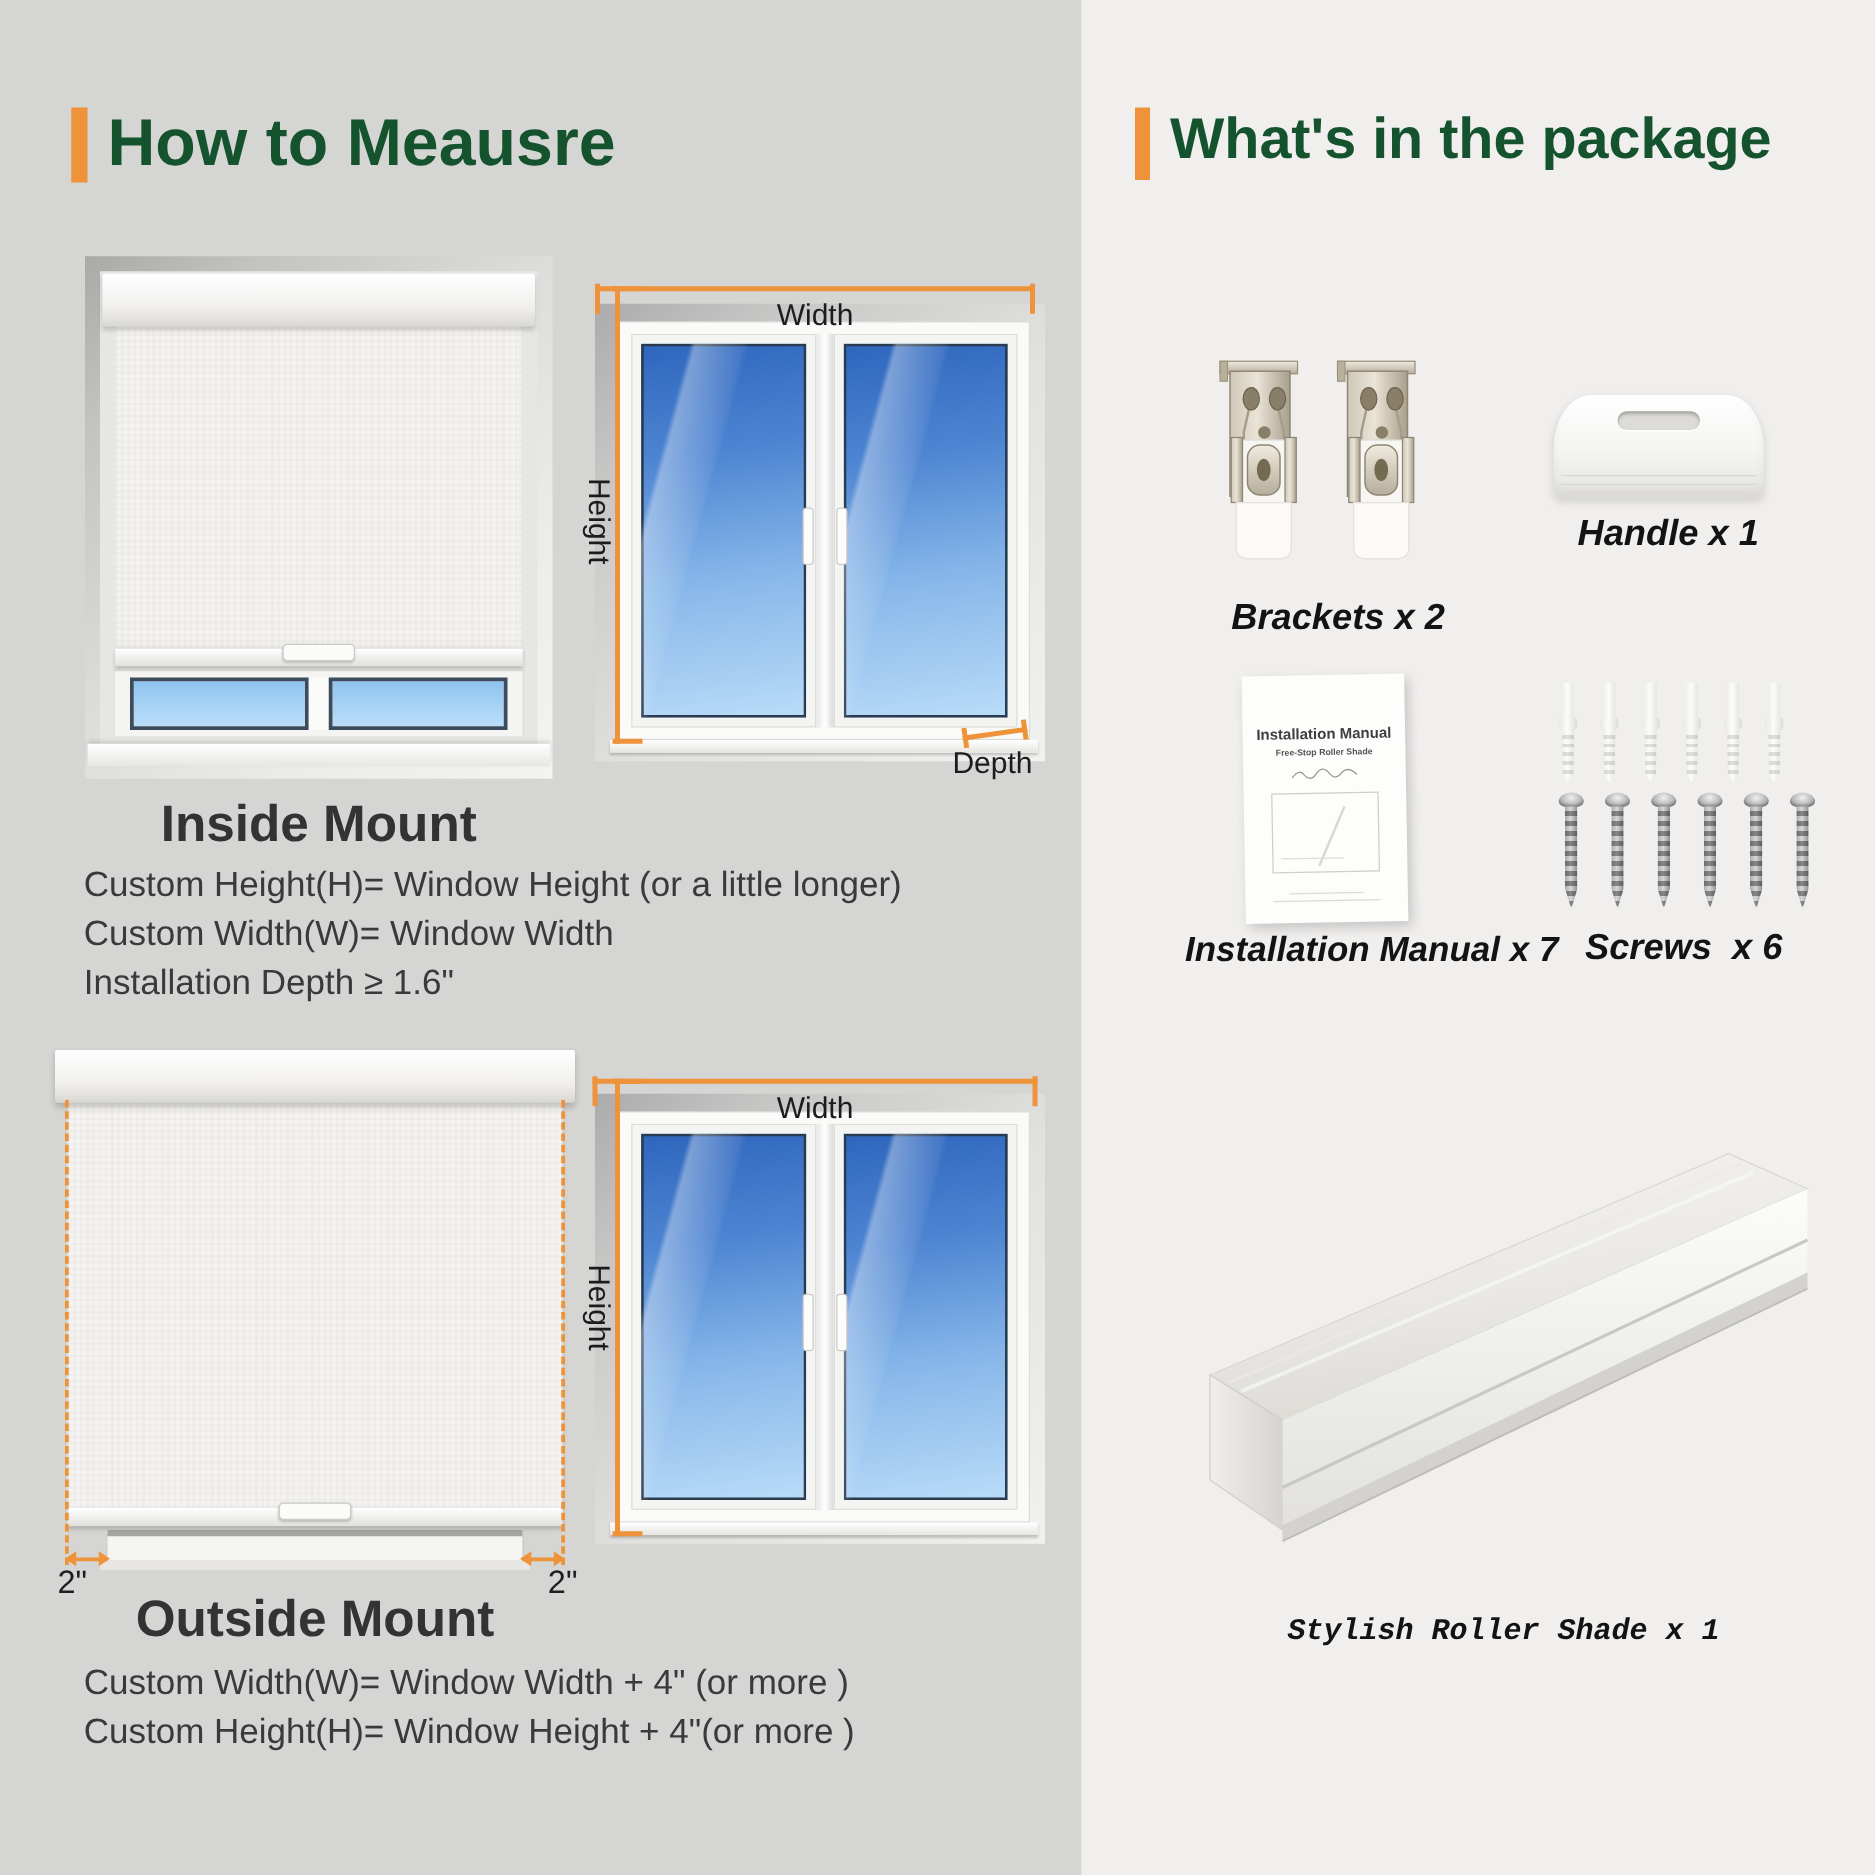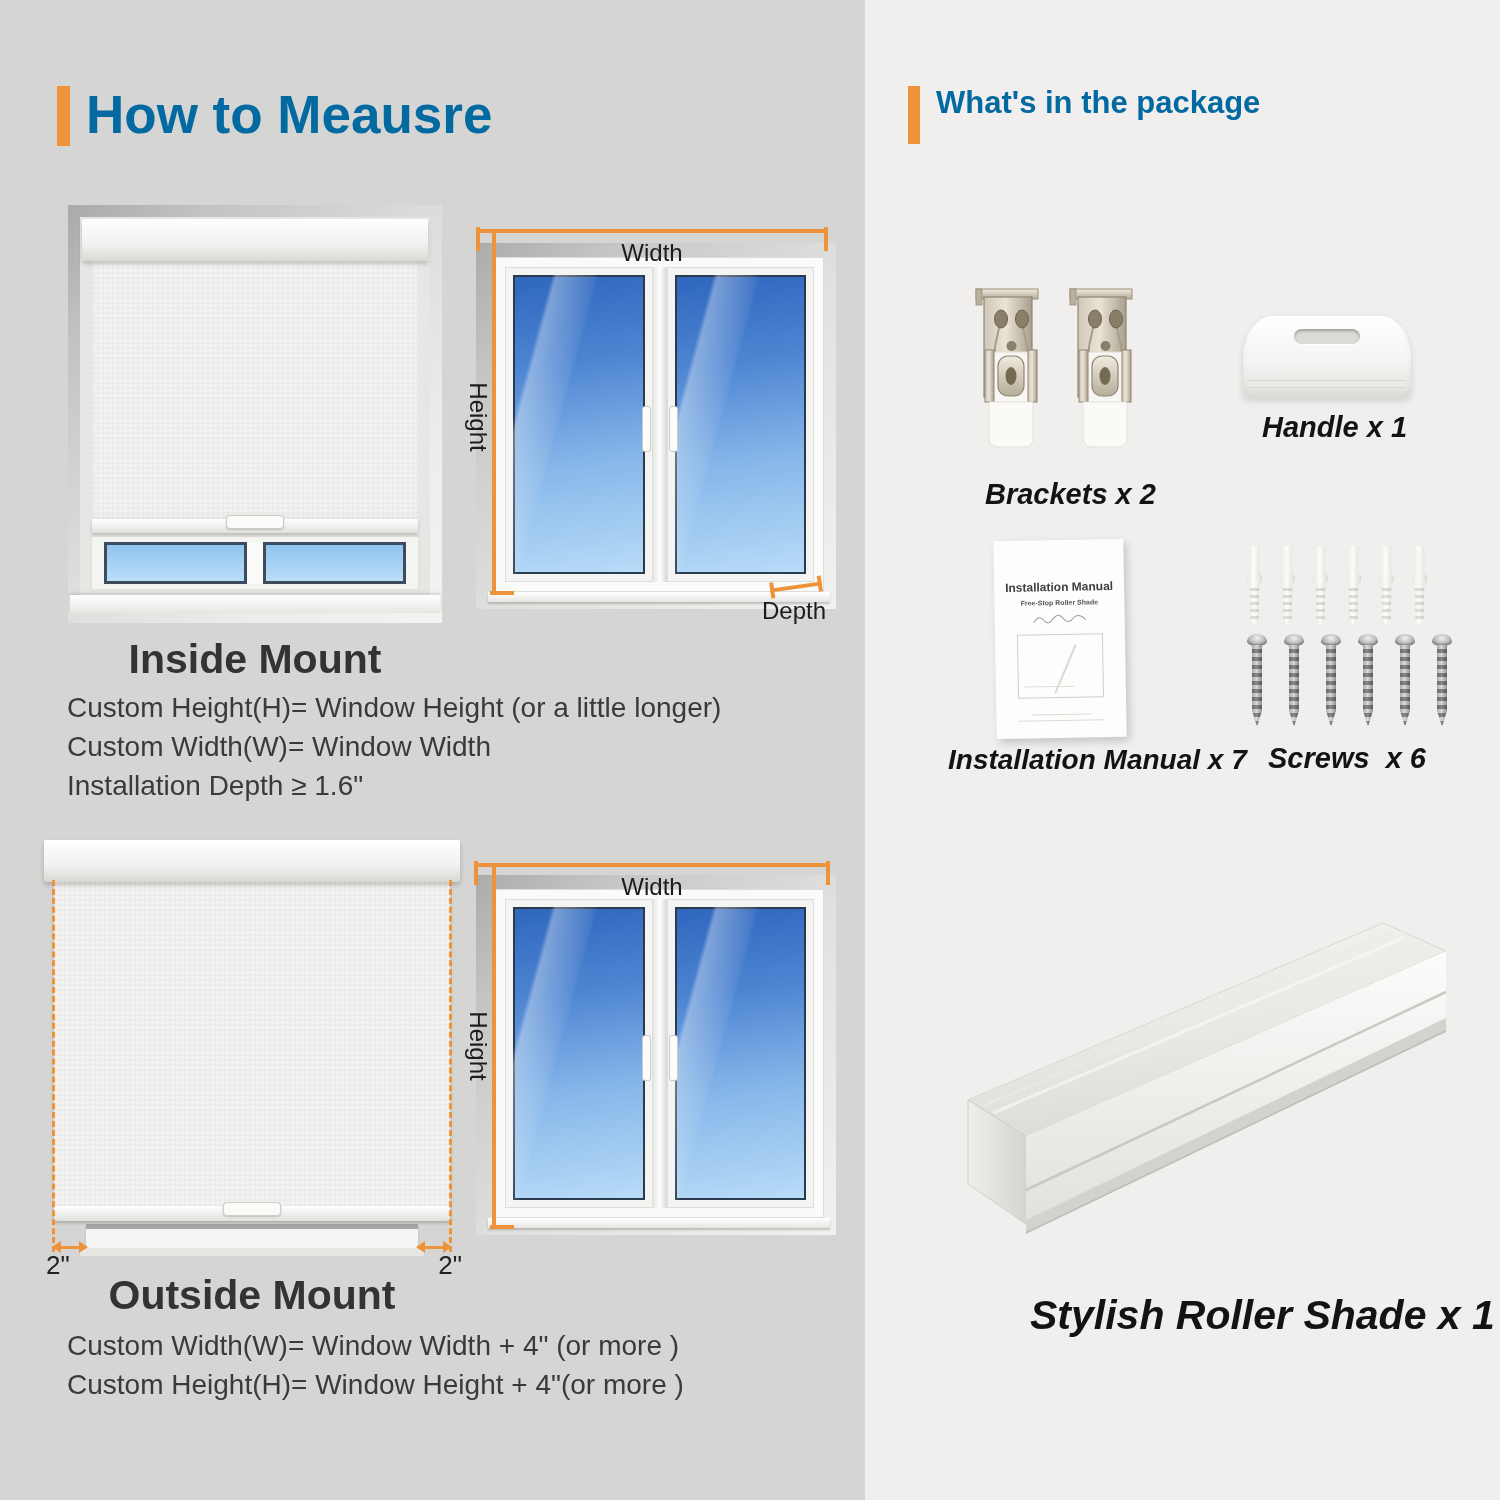--- a/index.html
+++ b/index.html
@@ -5,23 +5,23 @@
   html,body { margin:0; padding:0; }
   .canvas {
     position:relative; width:1500px; height:1500px; overflow:hidden;
     font-family:"Liberation Sans", sans-serif; background:#d5d5d4;
   }
   .panel-right-bg { position:absolute; left:865px; top:0; width:635px; height:1500px; background:#f0efee; }
 
   
   .sec-title { position:absolute; display:flex; align-items:flex-start; gap:16px; }
   .accent { display:block; width:13px; height:60px; background:#ee9339; }
-  .sec-title h1 { margin:0; color:#0369a1; font-weight:bold; line-height:1.08; letter-spacing:0; }
+  .sec-title h1 { margin:0; color:#14532d; font-weight:bold; line-height:1.08; letter-spacing:0; }
   .t-left  { font-size:53px; }
-  .t-right { font-size:31px; }
+  .t-right { font-size:46px; }
 
   
   .meas-h { position:absolute; height:4px; background:#ee9339; z-index:6; }
   .meas-h::before,.meas-h::after { content:''; position:absolute; width:4px; height:24px; background:#ee9339; top:-2px; }
   .meas-h::before { left:0; } .meas-h::after { right:0; }
   .meas-v { position:absolute; width:4px; background:#ee9339; z-index:6; }
   .meas-v::before,.meas-v::after { content:''; position:absolute; height:4px; width:24px; background:#ee9339; left:-2px; }
   .meas-v::before { top:0; } .meas-v::after { bottom:0; }
   .meas-label { position:absolute; font-size:24px; color:#1c1c1c; z-index:7; }
   .wlabel { left:50%; transform:translateX(-50%); }
@@ -149,21 +149,21 @@
             background:linear-gradient(90deg,#bdbdbd,#efefef 45%,#9f9f9f),
                        repeating-linear-gradient(180deg, #e6e6e6 0 4px, #909090 4px 8px);
             background-blend-mode:multiply;
             clip-path:polygon(0 0,100% 0,100% 80%,50% 100%,0 80%); }
 
   .shade-svg { position:absolute; left:938px; top:888px; width:545px; height:378px; }
   .lbl-brackets { left:985px; top:478px; }
   .lbl-handle   { left:1262px; top:411px; }
   .lbl-manual   { left:948px;  top:744px; font-size:28px; }
   .lbl-screws   { left:1268px; top:742px; }
-  .lbl-shade    { left:1030px; top:1292px; font-size:41px; }
+  .lbl-shade    { left:1030px; top:1292px; font-size:24px;font-family:Liberation Mono, monospace; }
 </style>
 </head>
 <body>
 
 <div class="canvas">
   <div class="panel-right-bg"></div>
 
   <section>
     <div class="sec-title" style="left:57px;top:86px;">
       <span class="accent"></span>

